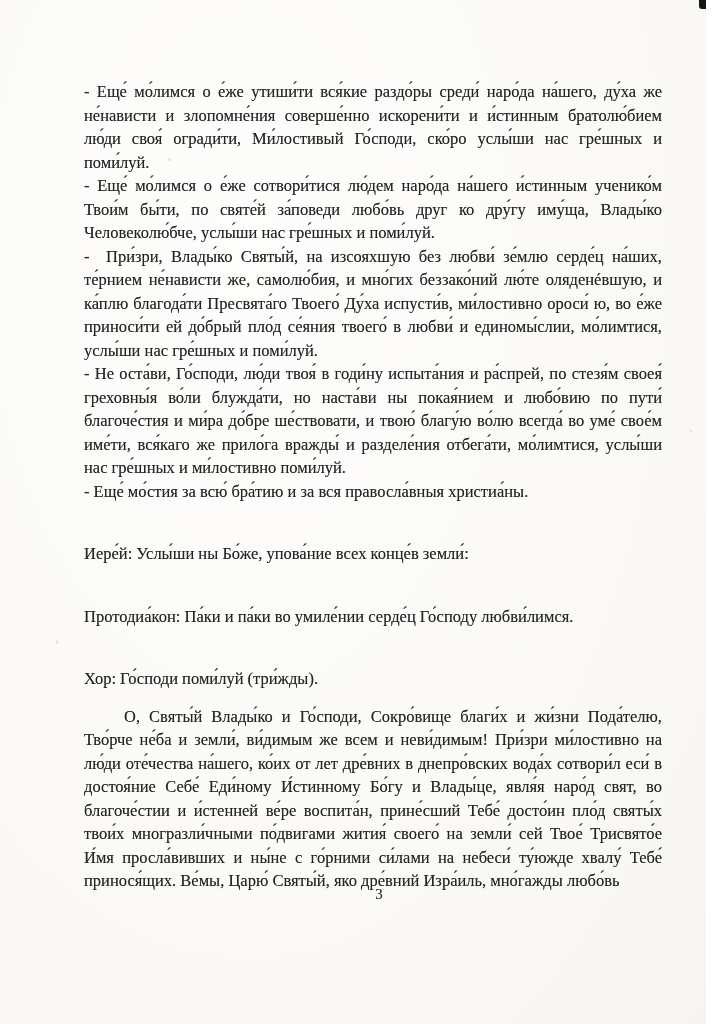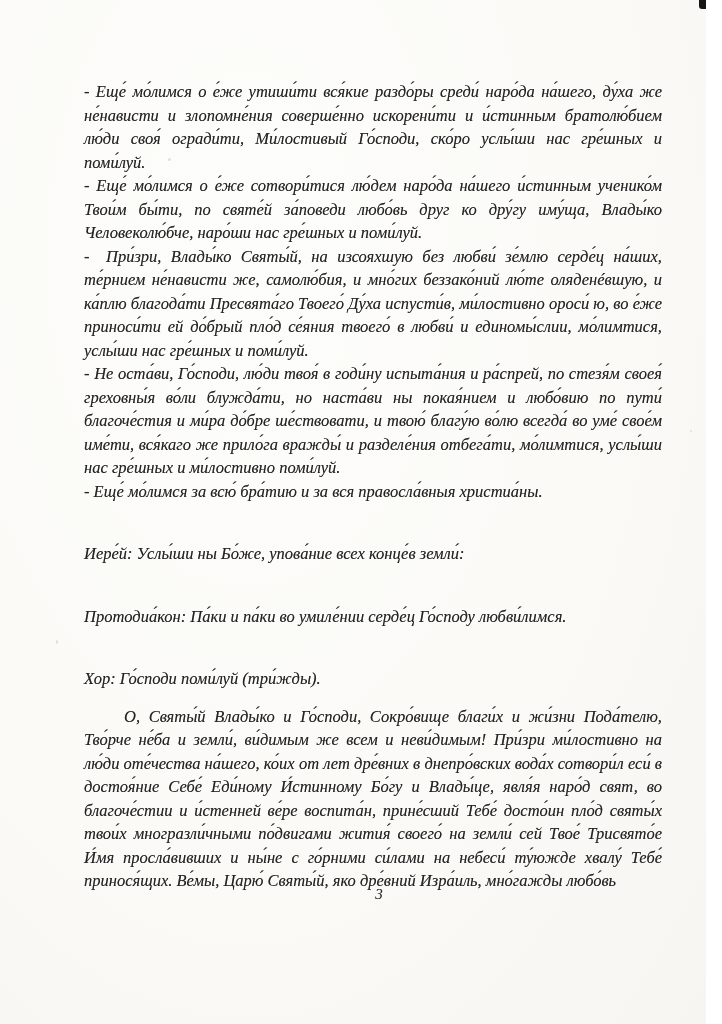--- a/index.html
+++ b/index.html
@@ -8,21 +8,20 @@
     background: #ffffff;
   }
   .page {
     position: relative;
     width: 706px;
     height: 1024px;
     overflow: hidden;
     background: radial-gradient(ellipse at 35% 25%, #fdfdfb 0%, #fbfaf7 55%, #f6f5f1 100%);
     font-family: "Liberation Serif", "DejaVu Serif", serif;
     color: #242424;
-    font-style: italic;
   }
   .text-block {
     position: absolute;
     left: 84px;
     top: 80px;
     width: 578px;
     font-size: 16.5px;
     line-height: 23.5px;
     text-align: justify;
     text-shadow: 0 0 0.4px rgba(70, 70, 70, 0.55);
@@ -75,24 +74,24 @@
 
 <div class="page">
 
   <div class="corner-mark"></div>
   <div class="speck s1"></div>
   <div class="speck s2"></div>
   <div class="speck s3"></div>
 
   <main class="text-block">
     <p>- Еще́ мо́лимся о е́же утиши́ти вся́кие раздо́ры среди́ наро́да на́шего, ду́ха же не́нависти и злопомне́ния соверше́нно искорени́ти и и́стинным братолю́бием лю́ди своя́ огради́ти, Ми́лостивый Го́споди, ско́ро услы́ши нас гре́шных и поми́луй.</p>
-    <p>- Еще́ мо́лимся о е́же сотвори́тися лю́дем наро́да на́шего и́стинным ученико́м Твои́м бы́ти, по святе́й за́поведи любо́вь друг ко дру́гу иму́ща, Влады́ко Человеколю́бче, наро́ши нас гре́шных и поми́луй.</p>
+    <p>- Еще́ мо́лимся о е́же сотвори́тися лю́дем наро́да на́шего и́стинным ученико́м Твои́м бы́ти, по святе́й за́поведи любо́вь друг ко дру́гу иму́ща, Влады́ко Человеколю́бче, услы́ши нас гре́шных и поми́луй.</p>
     <p>- При́зри, Влады́ко Святы́й, на изсояхшую без любви́ зе́млю серде́ц на́ших, те́рнием не́нависти же, самолю́бия, и мно́гих беззако́ний лю́те оляденéвшую, и ка́плю благода́ти Пресвята́го Твоего́ Ду́ха испусти́в, ми́лостивно ороси́ ю, во е́же приноси́ти ей до́брый пло́д се́яния твоего́ в любви́ и единомы́слии, мо́лимтися, услы́ши нас гре́шных и поми́луй.</p>
     <p>- Не оста́ви, Го́споди, лю́ди твоя́ в годи́ну испыта́ния и ра́спрей, по стезя́м своея́ греховны́я во́ли блужда́ти, но наста́ви ны покая́нием и любо́вию по пути́ благоче́стия и ми́ра до́бре ше́ствовати, и твою́ благу́ю во́лю всегда́ во уме́ свое́м име́ти, вся́каго же прило́га вражды́ и разделе́ния отбега́ти, мо́лимтися, услы́ши нас гре́шных и ми́лостивно поми́луй.</p>
-    <p>- Еще́ мо́лимся за всю́ бра́тию и за вся правосла́вныя христиа́ны.</p>
+    <p>- Еще́ мо́стия за всю́ бра́тию и за вся правосла́вныя христиа́ны.</p>
 
     <p class="resp">Иере́й: Услы́ши ны Бо́же, упова́ние всех конце́в земли́:</p>
     <p class="resp">Протодиа́кон: Па́ки и па́ки во умиле́нии серде́ц Го́споду любви́лимся.</p>
     <p class="resp">Хор: Го́споди поми́луй (три́жды).</p>
 
     <p class="prayer">О, Святы́й Влады́ко и Го́споди, Сокро́вище благи́х и жи́зни Пода́телю, Тво́рче не́ба и земли́, ви́димым же всем и неви́димым! При́зри ми́лостивно на лю́ди оте́чества на́шего, ко́их от лет дре́вних в днепро́вских вода́х сотвори́л еси́ в достоя́ние Себе́ Еди́ному И́стинному Бо́гу и Влады́це, явля́я наро́д свят, во благоче́стии и и́стенней ве́ре воспита́н, прине́сший Тебе́ досто́ин пло́д святы́х твои́х многразли́чными по́двигами жития́ своего́ на земли́ сей Твое́ Трисвято́е И́мя просла́вивших и ны́не с го́рними си́лами на небеси́ ту́южде хвалу́ Тебе́ принося́щих. Ве́мы, Царю́ Святы́й, яко дре́вний Изра́иль, мно́гажды любо́вь</p>
   </main>
 
   <div class="page-number">3</div>
 

